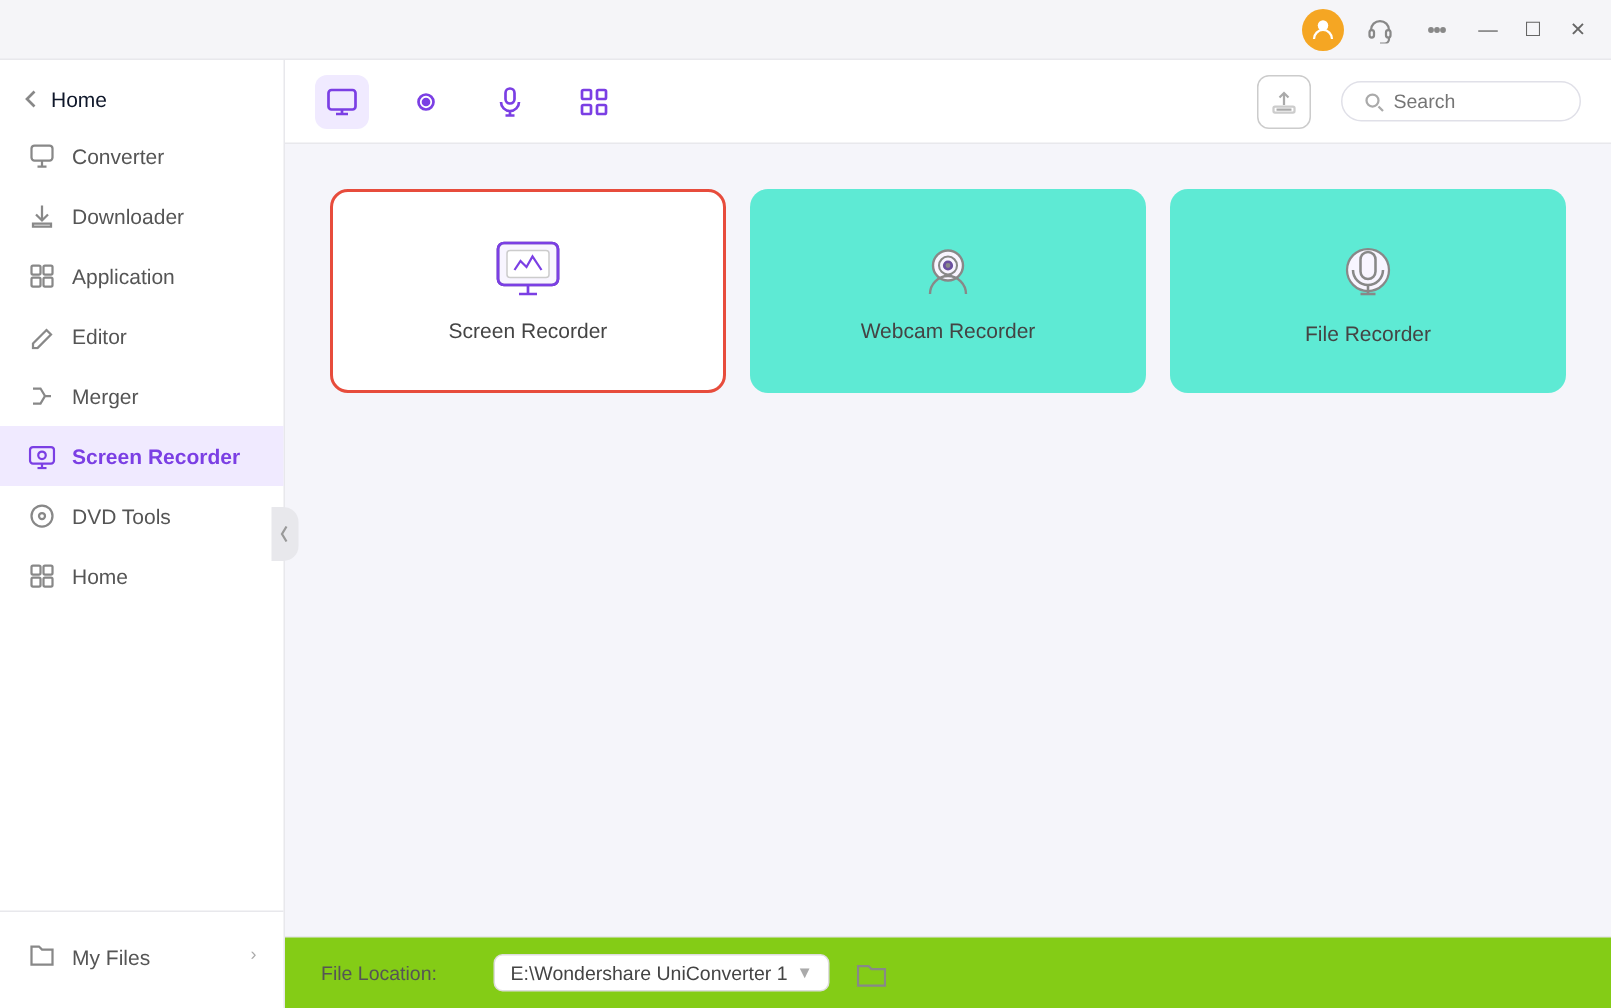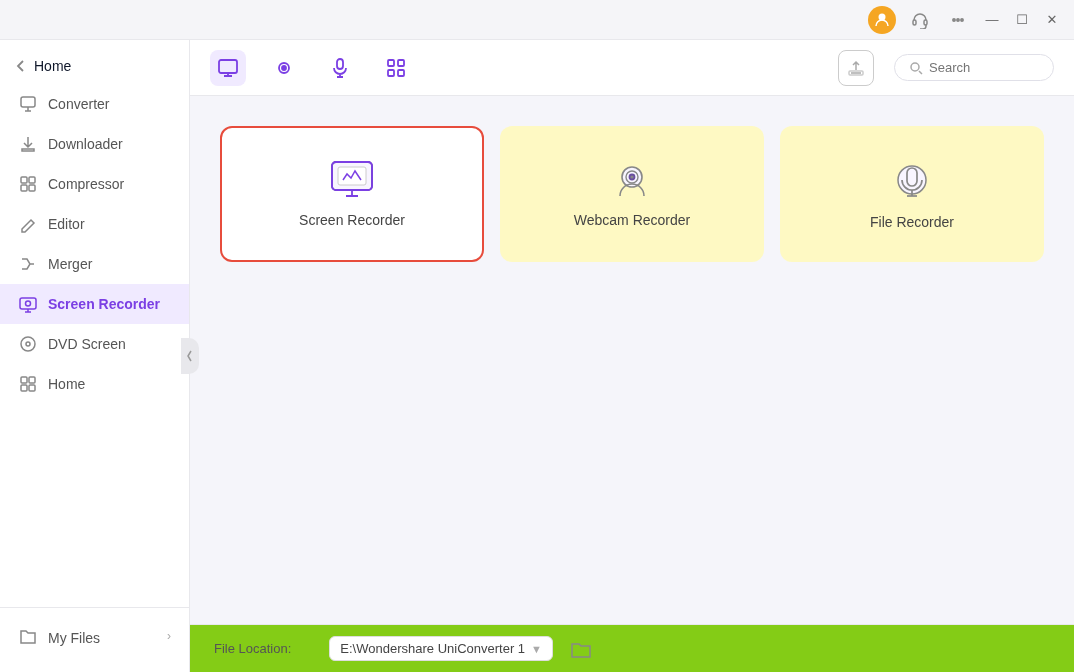--- a/index.html
+++ b/index.html
@@ -182,21 +182,21 @@
     .cards-area {
       flex: 1;
       padding: 30px 30px 20px;
       display: grid;
       grid-template-columns: repeat(3, 1fr);
       grid-template-rows: repeat(2, auto);
       gap: 16px;
       align-content: start;
     }
     .card {
-      background: #fef9c3;
+      background: #5eead4;
       border-radius: 12px;
       display: flex;
       flex-direction: column;
       align-items: center;
       justify-content: center;
       padding: 30px 20px;
       cursor: pointer;
       transition: box-shadow 0.15s;
       border: 2px solid transparent;
     }
@@ -316,21 +316,21 @@
     </div>
     <div class="sidebar-item">
       <span class="icon">
         <svg width="18" height="18" viewBox="0 0 18 18" fill="none" stroke="#888" stroke-width="1.5">
           <rect x="2" y="2" width="6" height="6" rx="1"></rect>
           <rect x="10" y="2" width="6" height="6" rx="1"></rect>
           <rect x="2" y="10" width="6" height="6" rx="1"></rect>
           <rect x="10" y="10" width="6" height="6" rx="1"></rect>
         </svg>
       </span>
-      <span>Compressor</span>
+      <span>Application</span>
     </div>
     <div class="sidebar-item">
       <span class="icon">
         <svg width="18" height="18" viewBox="0 0 18 18" fill="none" stroke="#888" stroke-width="1.5">
           <path d="M3 14L12 5l3 3L6 17H3v-3z"></path>
         </svg>
       </span>
       <span>Editor</span>
     </div>
     <div class="sidebar-item">
@@ -351,21 +351,21 @@
       </span>
       <span>Screen Recorder</span>
     </div>
     <div class="sidebar-item">
       <span class="icon">
         <svg width="18" height="18" viewBox="0 0 18 18" fill="none" stroke="#888" stroke-width="1.5">
           <circle cx="9" cy="9" r="7"></circle>
           <circle cx="9" cy="9" r="2"></circle>
         </svg>
       </span>
-      <span>DVD Screen</span>
+      <span>DVD Tools</span>
     </div>
     <div class="sidebar-item">
       <span class="icon">
         <svg width="18" height="18" viewBox="0 0 18 18" fill="none" stroke="#888" stroke-width="1.5">
           <rect x="2" y="2" width="6" height="6" rx="1"></rect>
           <rect x="10" y="2" width="6" height="6" rx="1"></rect>
           <rect x="2" y="10" width="6" height="6" rx="1"></rect>
           <rect x="10" y="10" width="6" height="6" rx="1"></rect>
         </svg>
       </span>

